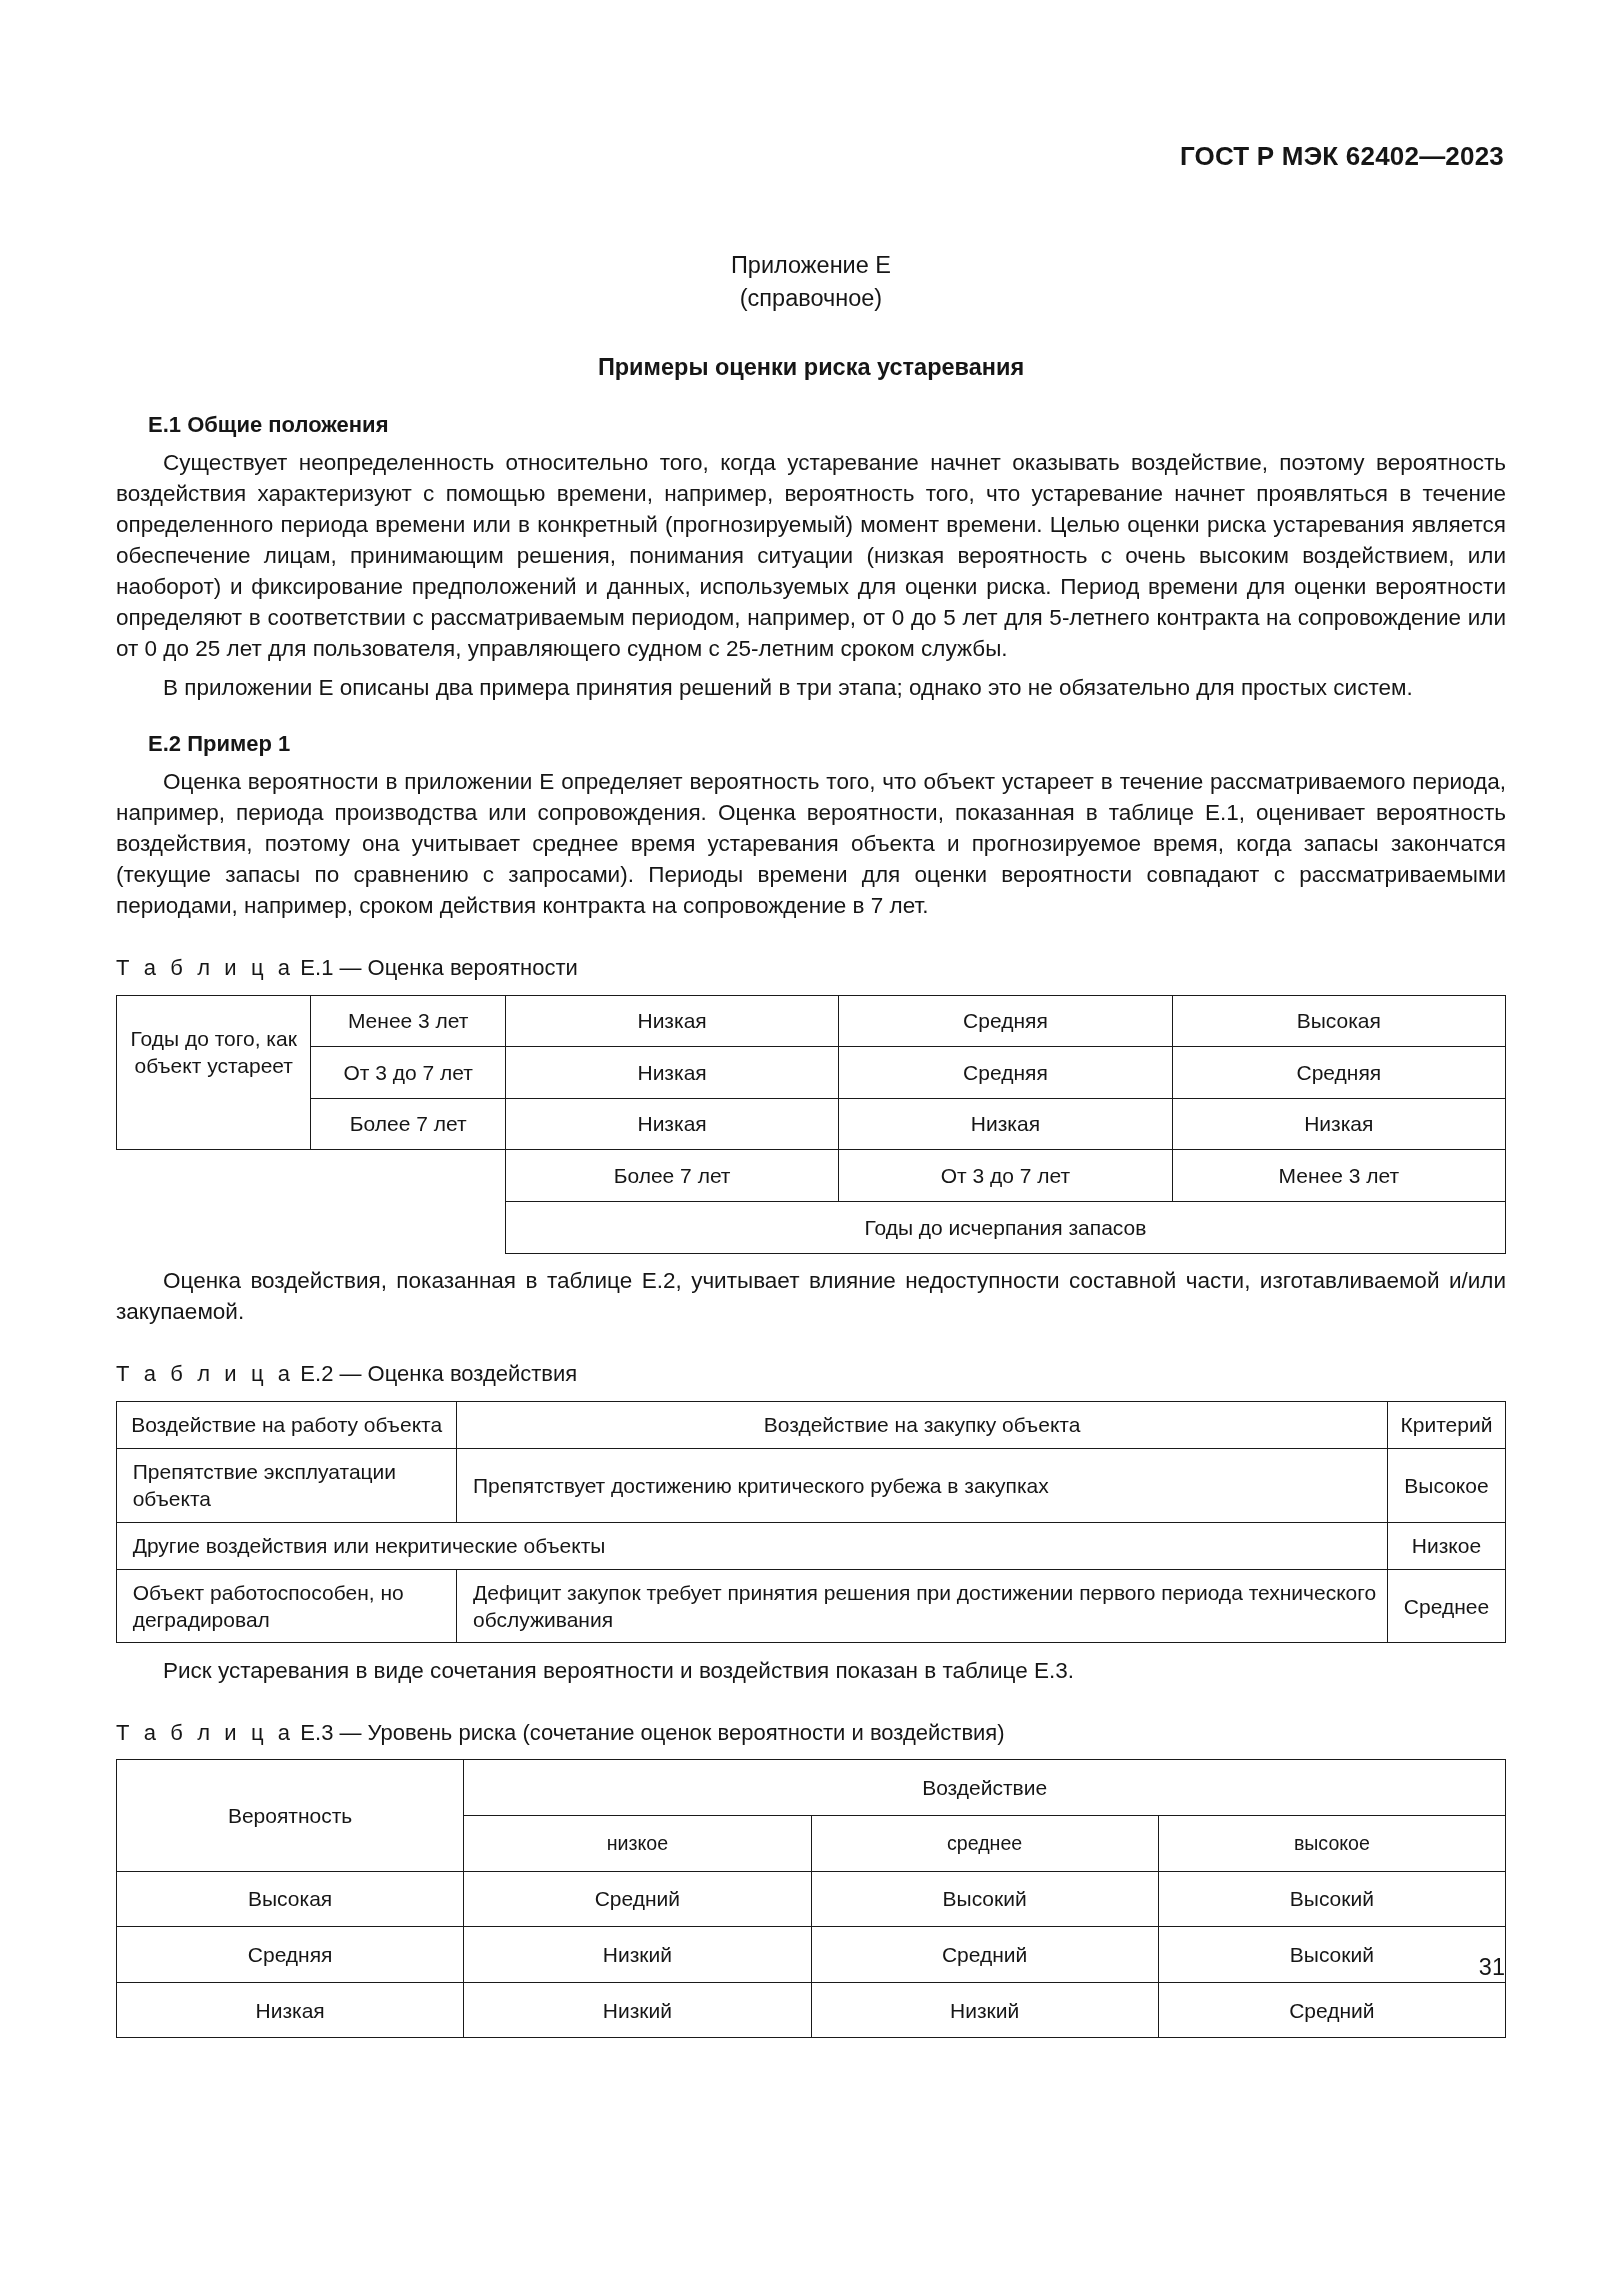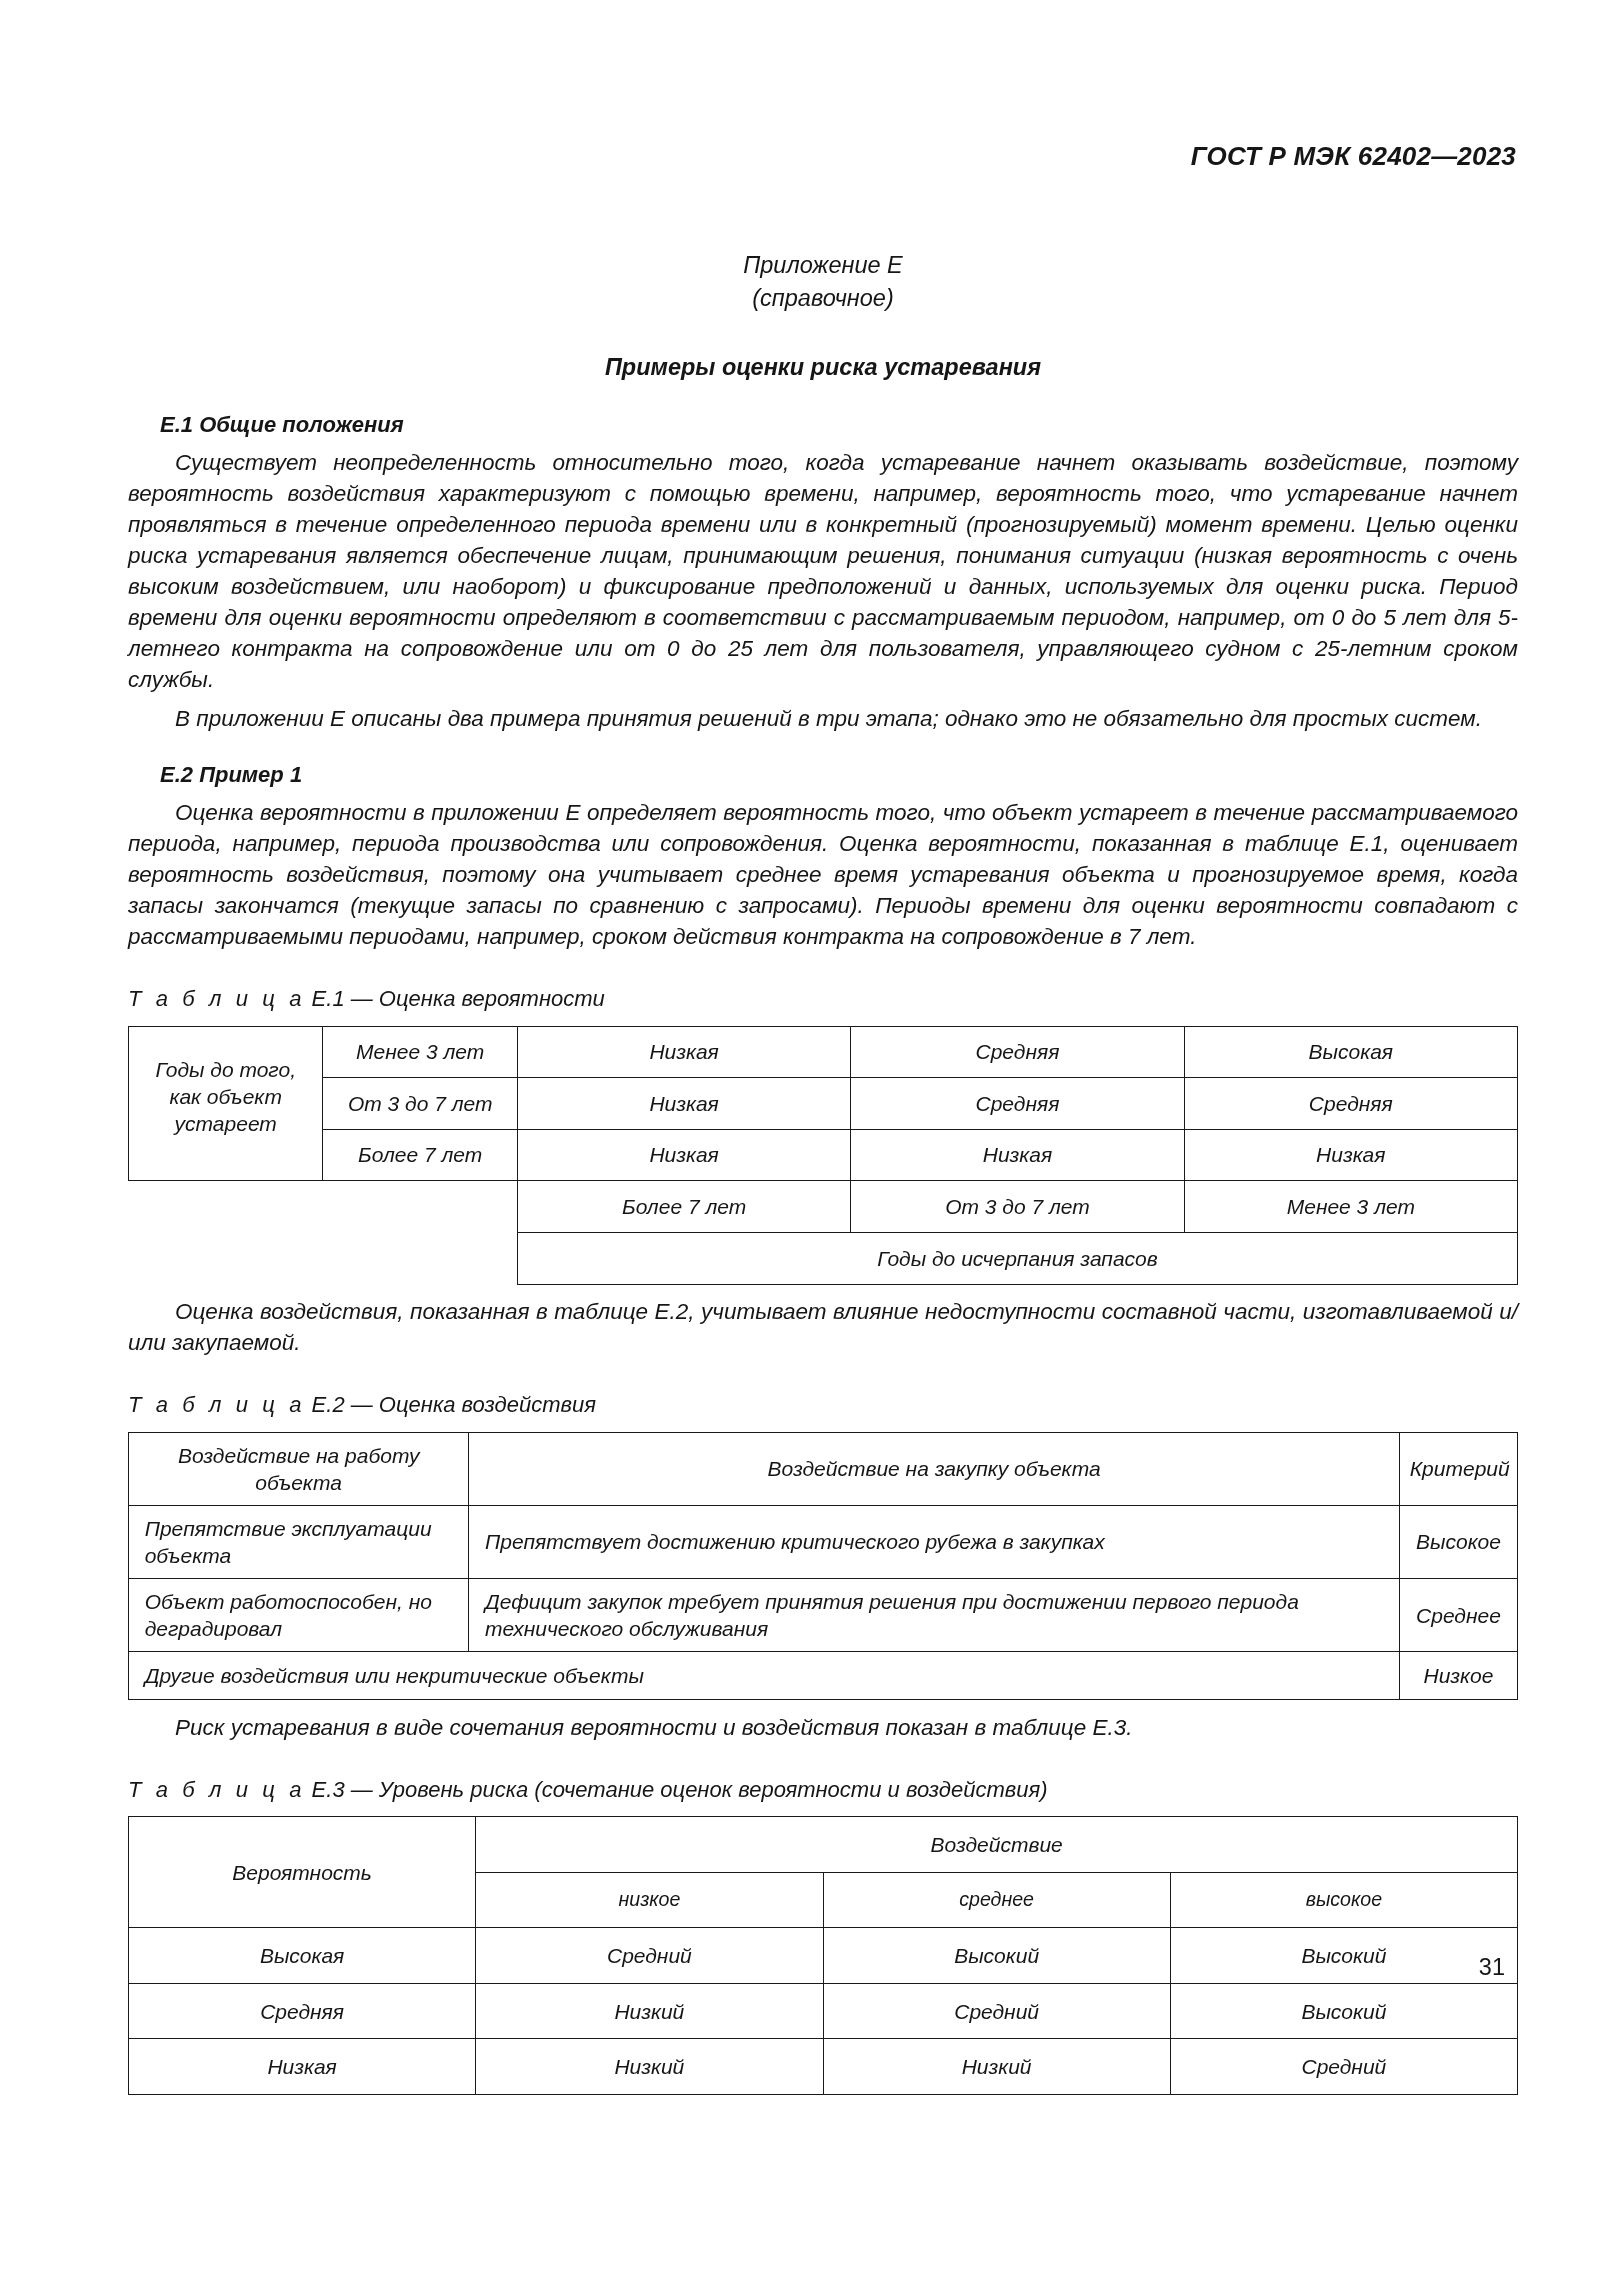--- a/index.html
+++ b/index.html
@@ -15,24 +15,23 @@
     position: relative;
     width: 1621px;
     height: 2293px;
     background: #ffffff;
     box-sizing: border-box;
     padding: 0;
     overflow: hidden;
   }
   .content {
     position: absolute;
-    left: 128px;
+    left: 116px;
     top: 0;
     width: 1390px;
-    font-style: italic;
   }
 
   
   .doc-header {
     margin-top: 143px;
     text-align: right;
     font-size: 26px;
     font-weight: bold;
     letter-spacing: 0.2px;
     line-height: 1;
@@ -222,27 +221,27 @@
           <td>Воздействие на работу объекта</td>
           <td>Воздействие на закупку объекта</td>
           <td>Критерий</td>
         </tr>
         <tr>
           <td class="cell-left">Препятствие эксплуатации объекта</td>
           <td class="cell-left">Препятствует достижению критического рубежа в закупках</td>
           <td>Высокое</td>
         </tr>
         <tr>
+          <td class="cell-left" colspan="2">Другие воздействия или некритические объекты</td>
+          <td>Низкое</td>
+        </tr>
+        <tr>
           <td class="cell-left">Объект работоспособен, но деградировал</td>
           <td class="cell-left">Дефицит закупок требует принятия решения при достижении первого периода технического обслуживания</td>
           <td>Среднее</td>
-        </tr>
-        <tr>
-          <td class="cell-left" colspan="2">Другие воздействия или некритические объекты</td>
-          <td>Низкое</td>
         </tr>
       </tbody>
     </table>
 
     <p class="body indent tight">Риск устаревания в виде сочетания вероятности и воздействия показан в таблице Е.3.</p>
 
     <div class="tbl-caption">
       <span class="sp">Т а б л и ц а</span>
       <span>Е.3 — Уровень риска (сочетание оценок вероятности и воздействия)</span>
     </div>

